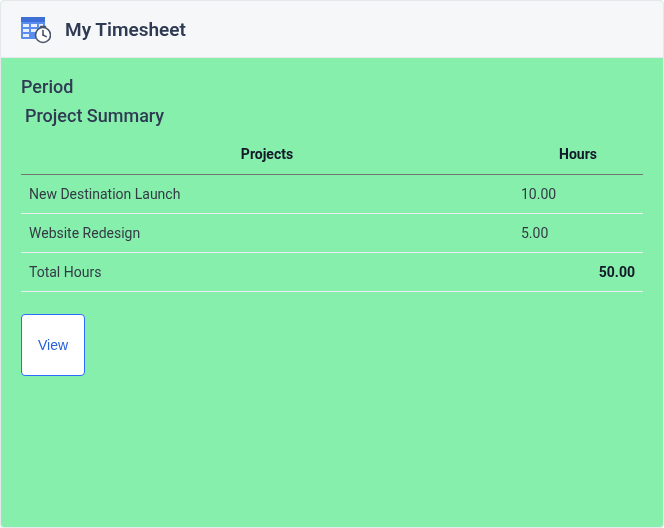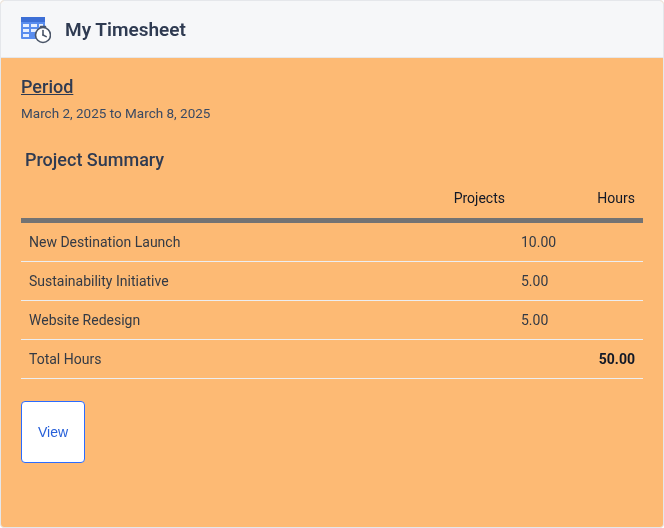--- a/index.html
+++ b/index.html
@@ -10,21 +10,21 @@
       background: #ffffff;
       color: #333;
       font-size: 14px;
     }
     .card {
       width: 664px;
       height: 528px;
       border: 1px solid #e5e7eb;
       border-radius: 4px;
       overflow: hidden;
-      background: #fdba74;
+      background: #86efac;
     }
     .card-header {
       display: flex;
       align-items: center;
       padding: 12px 18px;
       background: #f6f7f9;
       border-bottom: 1px solid #e5e7eb;
     }
     .card-header .icon-wrap {
       width: 32px;
@@ -39,45 +39,44 @@
       color: #2f3b52;
     }
     .card-body {
       padding: 18px 20px 20px;
     }
     .section-title {
       margin: 0 0 8px 0;
       font-size: 18px;
       font-weight: 500;
       color: #2f3b52;
-      text-decoration: underline;
     }
     .period-value {
       font-size: 13.5px;
       color: #3a4a63;
       margin-bottom: 28px;
     }
     .summary-title {
       margin: 0 0 8px 4px;
       font-size: 18px;
       font-weight: 500;
       color: #2f3b52;
     }
     table.summary {
       width: 100%;
       border-collapse: collapse;
       table-layout: fixed;
     }
     table.summary th {
-      text-align: right;
+      text-align: center;
       padding: 12px 8px;
       font-size: 14px;
-      font-weight: 400;
+      font-weight: 700;
       color: #111827;
-      border-bottom: 5px solid #737373;
+      border-bottom: 1px solid #737373;
     }
     table.summary td {
       padding: 11px 8px;
       font-size: 14px;
       color: #333a45;
       border-bottom: 1px solid #eceef1;
     }
     table.summary th.col-hours { width: 130px; }
     table.summary tr.total td {
       font-weight: 400;
@@ -123,39 +122,34 @@
         <rect x="21" y="12.8" width="6" height="2" rx="0.5" fill="#4a5568"></rect>
         <line x1="24" y1="22" x2="24" y2="17.5" stroke="#4a5568" stroke-width="1.6" stroke-linecap="round"></line>
         <line x1="24" y1="22" x2="27.2" y2="23.6" stroke="#4a5568" stroke-width="1.6" stroke-linecap="round"></line>
       </svg>
     </div>
     <h1>My Timesheet</h1>
   </div>
 
   <div class="card-body">
     <h2 class="section-title">Period</h2>
-    <div class="period-value">March 2, 2025 to March 8, 2025</div>
 
     <h2 class="summary-title">Project Summary</h2>
 
     <table class="summary">
       <thead>
         <tr>
           <th>Projects</th>
           <th class="col-hours">Hours</th>
         </tr>
       </thead>
       <tbody>
         <tr>
           <td>New Destination Launch</td>
           <td>10.00</td>
-        </tr>
-        <tr>
-          <td>Sustainability Initiative</td>
-          <td>5.00</td>
         </tr>
         <tr>
           <td>Website Redesign</td>
           <td>5.00</td>
         </tr>
         <tr class="total">
           <td class="label">Total Hours</td>
           <td class="hours">50.00</td>
         </tr>
       </tbody>

